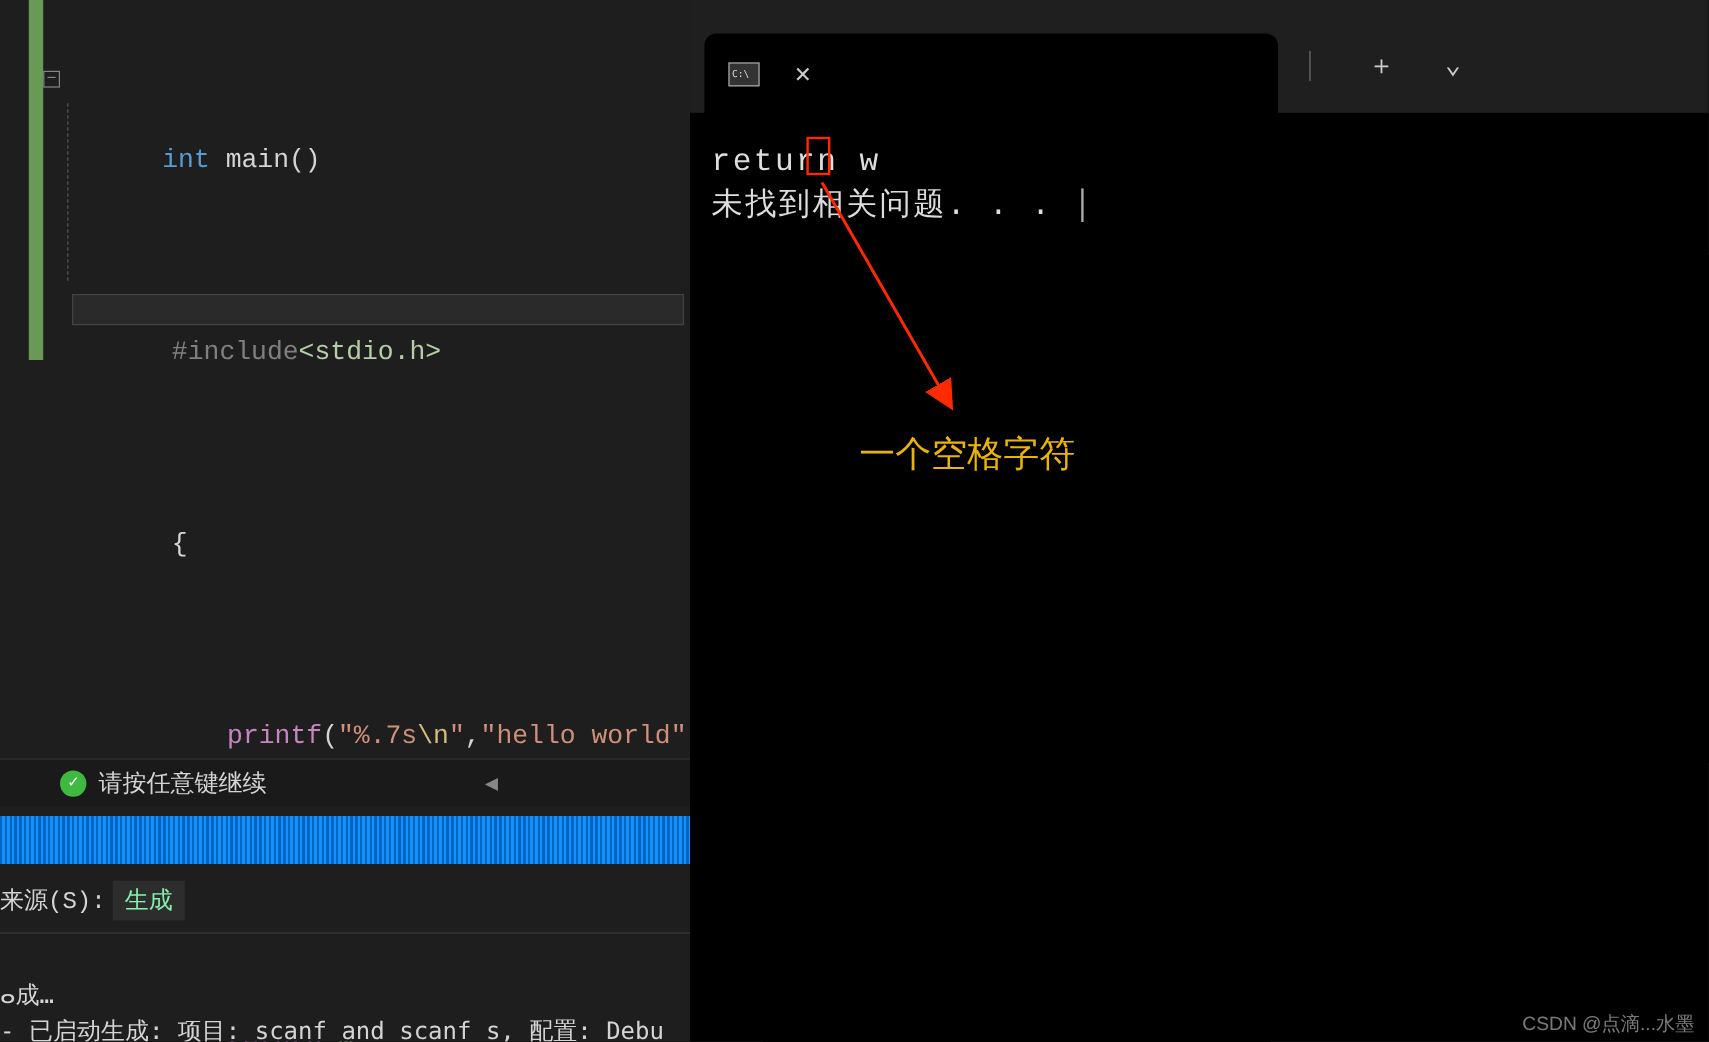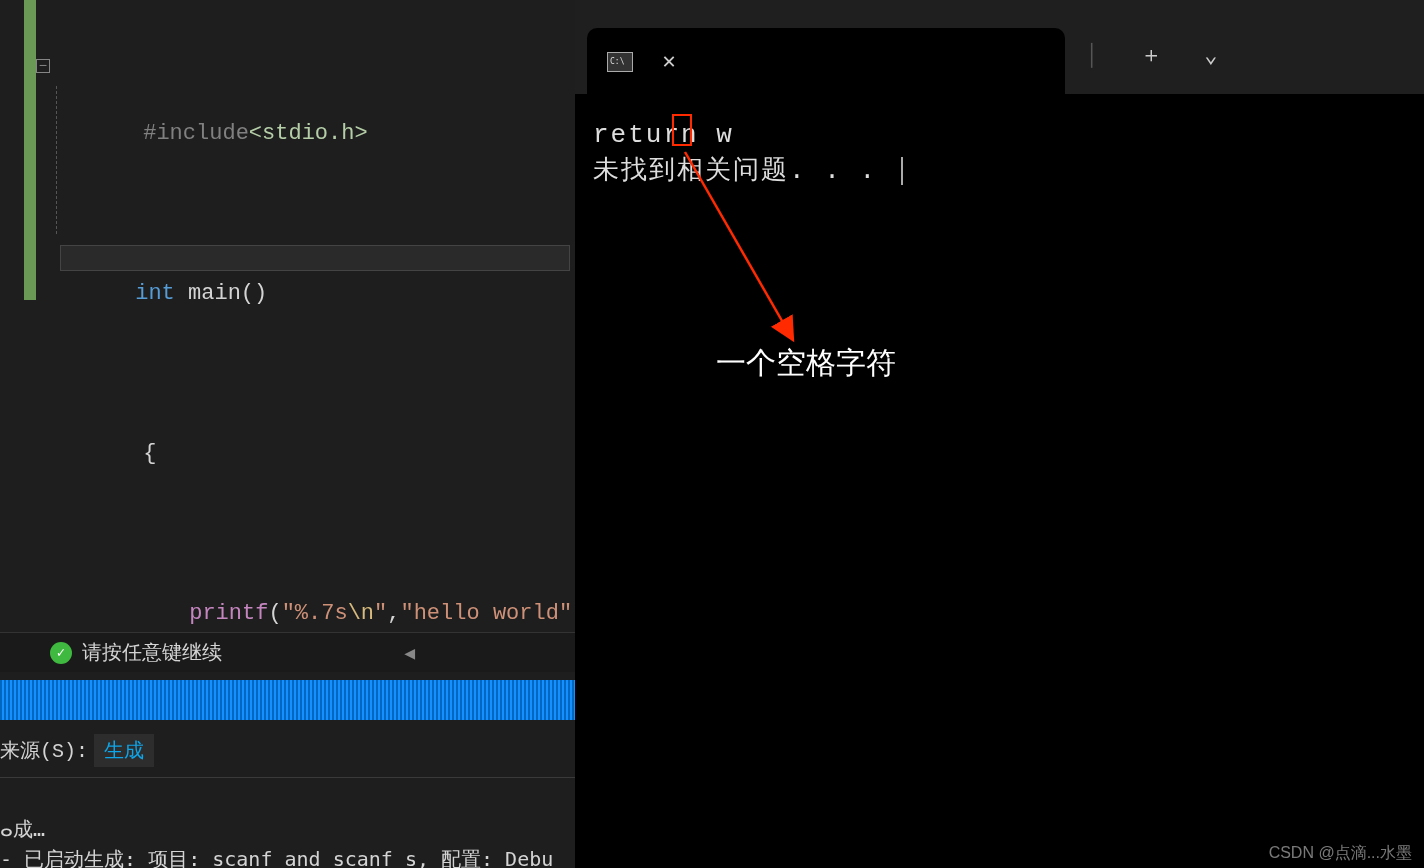--- a/index.html
+++ b/index.html
@@ -131,21 +131,21 @@
     .bottom-row1 {
       display: flex;
       align-items: center;
       padding-left: 0;
       border-bottom: 1px solid #3a3a3a;
       padding-bottom: 10px;
     }
     .combo {
       background: #2d2d2d;
       padding: 3px 10px;
-      color: #0ea5e9;
+      color: #86efac;
       margin-left: 6px;
     }
     .bottom-text {
       white-space: pre;
       font-size: 20px;
       line-height: 30px;
       padding-top: 6px;
       font-family: "Microsoft YaHei", Consolas, monospace;
     }
     
@@ -243,22 +243,22 @@
     }
     .annotation-arrow {
       position: absolute;
       left: 683px;
       top: 150px;
       pointer-events: none;
     }
     .annotation-text {
       position: absolute;
       left: 716px;
-      top: 343px;
-      color: #ffffff;
+      top: 358px;
+      color: #eab308;
       font-size: 30px;
       font-family: "Microsoft YaHei", sans-serif;
     }
     .watermark {
       position: absolute;
       right: 12px;
       bottom: 4px;
       color: rgba(220,220,220,0.55);
       font-size: 16px;
       font-family: Liberation Sans, sans-serif;
@@ -267,25 +267,25 @@
 </head>
 <body>
 
 <div class="editor-pane">
   <div class="editor-gutter"></div>
   <div class="fold-minus">−</div>
   <div class="vbar"></div>
   <div class="highlight-line"></div>
 
   <div class="code-area">
+    <div style="padding-left:18px;">
+      <span class="kw-blue">int</span><span class="kw-punct"> main</span><span class="kw-punct">()</span>
+    </div>
     <div style="padding-left:26px;">
       <span class="kw-preproc">#include</span><span class="kw-angle">&lt;stdio.h&gt;</span>
-    </div>
-    <div style="padding-left:18px;">
-      <span class="kw-blue">int</span><span class="kw-punct"> main</span><span class="kw-punct">()</span>
     </div>
     <div style="padding-left:26px;">
       <span class="kw-punct">{</span>
     </div>
     <div style="padding-left:72px;">
       <span class="kw-func">printf</span><span class="kw-punct">(</span><span class="kw-str">"%.7s</span><span class="kw-esc">\n</span><span class="kw-str">"</span><span class="kw-punct">,</span><span class="kw-str">"hello world"</span><span class="kw-punct">);</span>
     </div>
     <div>&nbsp;</div>
     <div style="padding-left:72px;">
       <span class="kw-return">return</span><span class="kw-num"> 0</span><span class="kw-punct">;</span>

